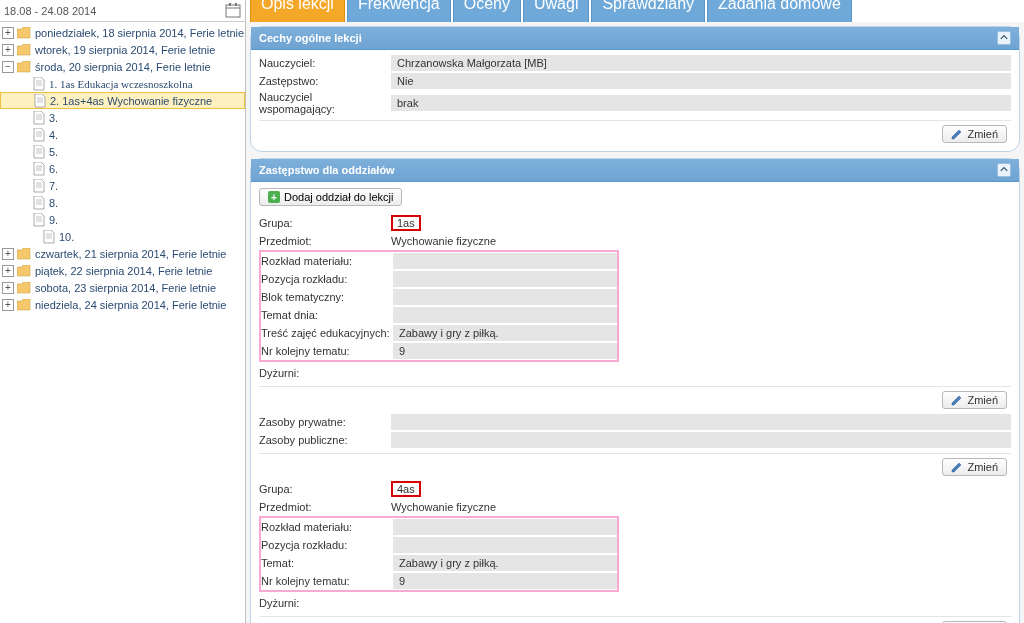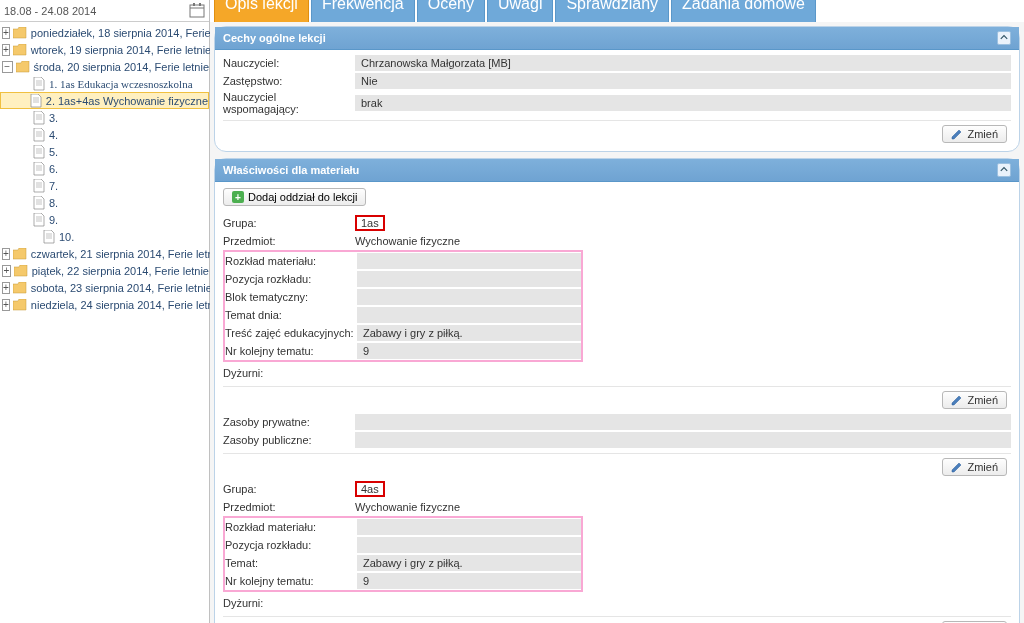--- a/index.html
+++ b/index.html
@@ -7,21 +7,21 @@
     font-family: Arial, Helvetica, sans-serif;
     font-size: 11px;
     color: #333;
     background: #fff;
     width: 1024px;
     height: 623px;
     overflow: hidden;
   }
   .root { display: flex; height: 100%; }
   .sidebar {
-    width: 210px;
+    width: 246px;
     border-right: 1px solid #c0c0c0;
     background: #fff;
     display: flex;
     flex-direction: column;
   }
   .date-header {
     display: flex;
     align-items: center;
     justify-content: space-between;
     height: 22px;
@@ -407,21 +407,21 @@
                   </svg>
               </span>
               <span>Zmień</span>
             </button>
           </div>
         </div>
       </div>
 
       <div class="panel">
         <div class="panel-header">
-          <span>Właściwości dla materiału</span>
+          <span>Zastępstwo dla oddziałów</span>
           <span class="collapse-btn">
             <svg viewBox="0 0 10 10" width="8" height="8">
                 <path d="M1 6 L5 2 L9 6" fill="none" stroke="#356" stroke-width="1.5"></path>
               </svg>
           </span>
         </div>
         <div class="panel-body">
           <div class="add-btn-row">
             <button class="add-btn">
               <span class="plus-icon">+</span>

